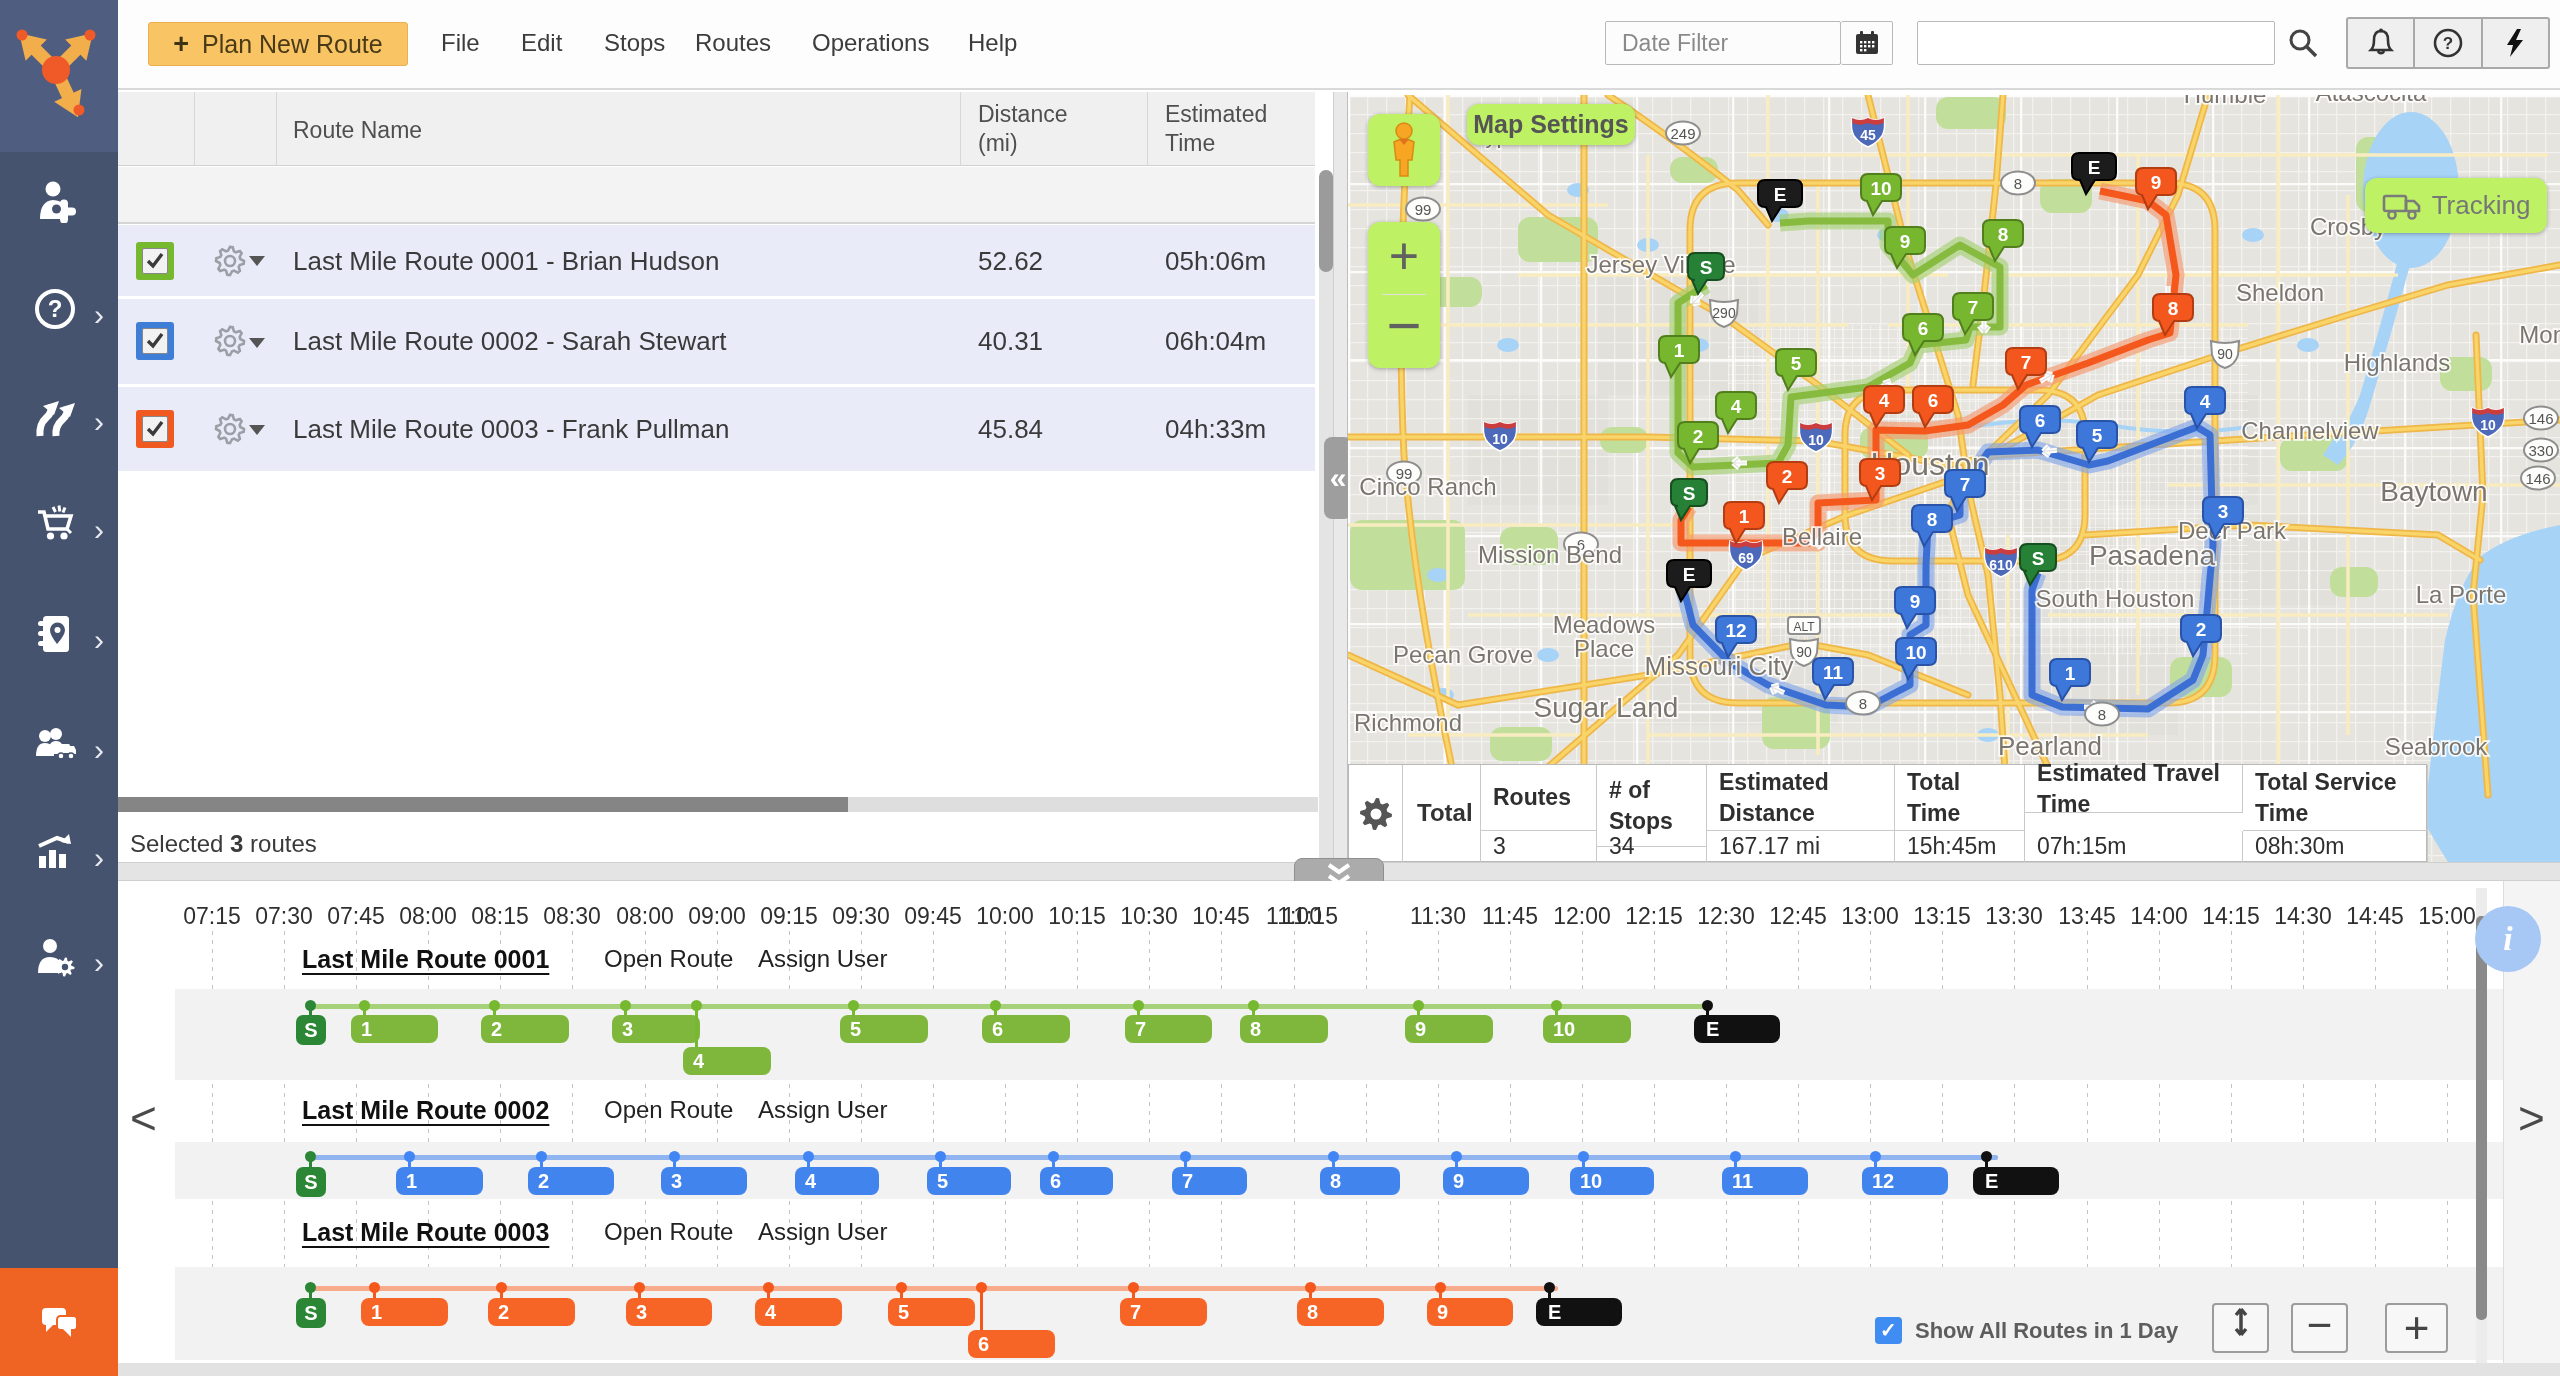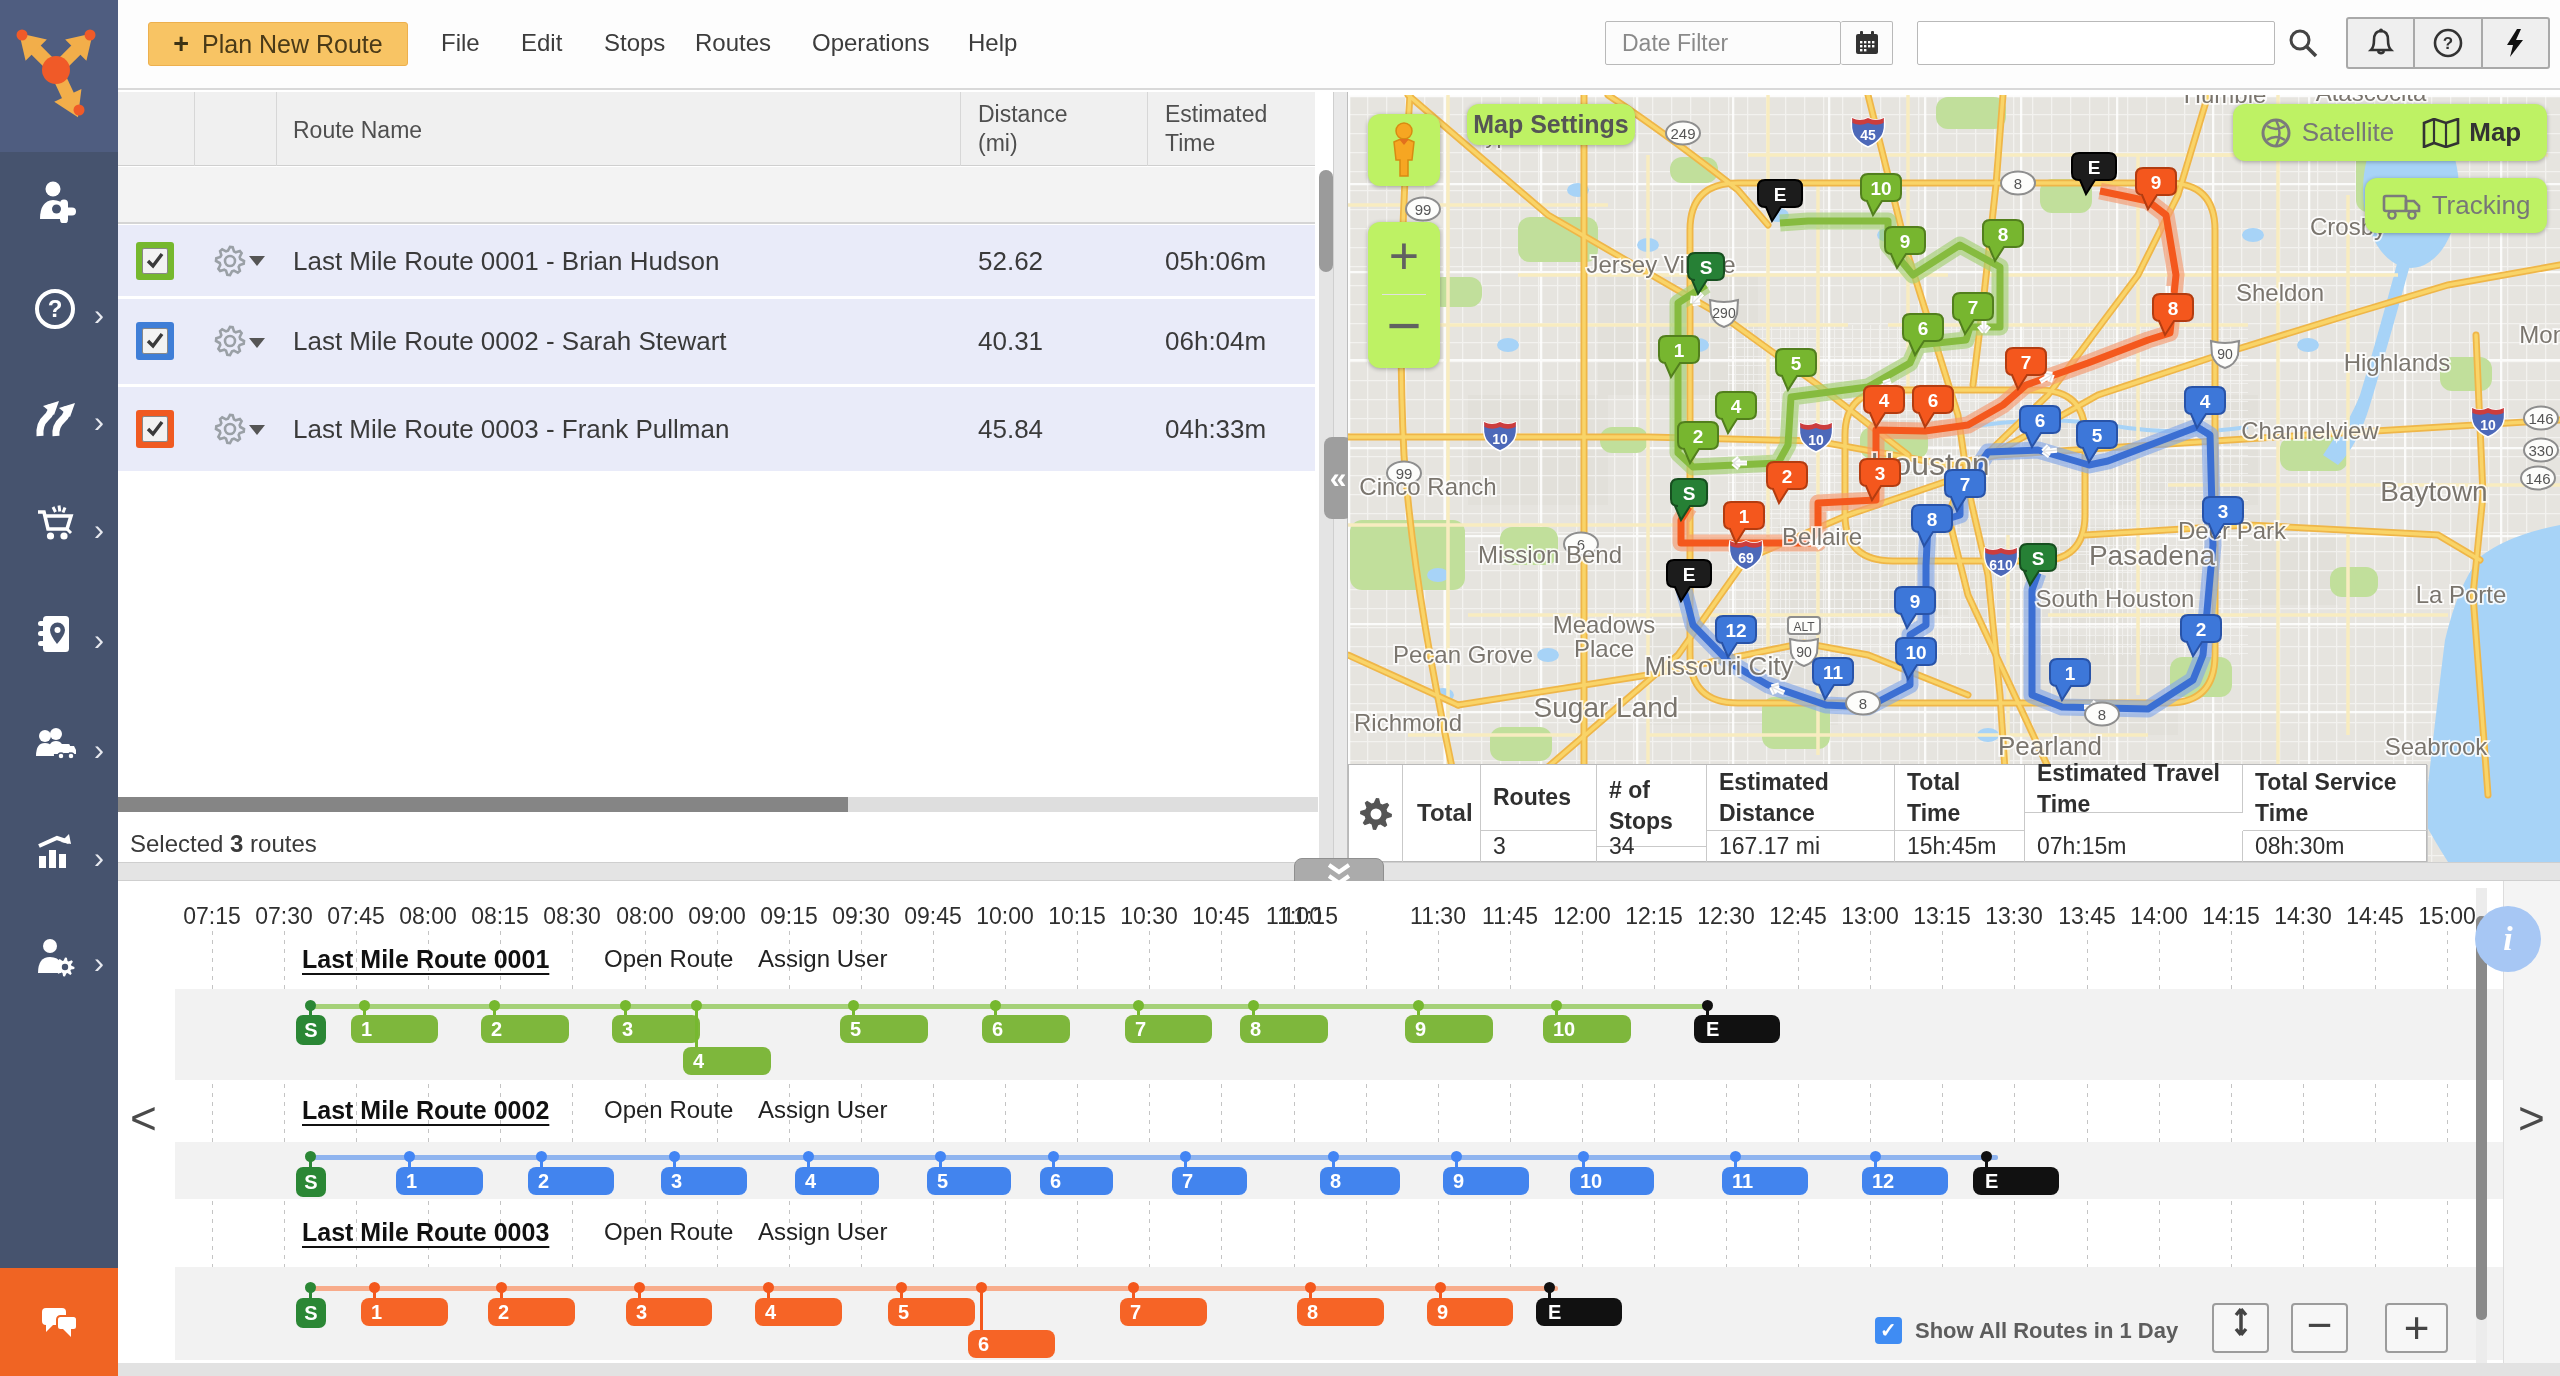--- a/index.html
+++ b/index.html
@@ -722,32 +722,20 @@
       </svg><div class="mapctl" style="left:20px;top:19px;width:72px;height:72px;display:flex;align-items:center;justify-content:center">
         <svg width="46" height="56" viewBox="0 0 46 56">
           <circle cx="23" cy="9" r="8" fill="#f6a622" stroke="#d88a12" stroke-width="1.5"></circle>
           <path d="M13 20 Q23 14 33 20 L31 38 L27 38 L27 54 L19 54 L19 38 L15 38 Z" fill="#f6a622" stroke="#d88a12" stroke-width="1.5"></path>
           <path d="M18 17 L23 23 L28 17" fill="#e2701d"></path>
         </svg>
       </div><div class="mapctl" style="left:119px;top:9px;width:168px;height:41px;font-size:25px;font-weight:bold;color:#555;text-align:center;line-height:41px">Map Settings</div><div class="mapctl" style="left:20px;top:127px;width:72px;height:146px">
         <div style="position:absolute;left:0;top:0;width:72px;height:73px;color:#616161;font-size:52px;text-align:center;line-height:68px">+</div>
         <div style="position:absolute;left:14px;top:72px;width:44px;height:1px;background:#e0e0e0"></div>
         <div style="position:absolute;left:0;top:73px;width:72px;height:73px;color:#616161;font-size:60px;text-align:center;line-height:62px">−</div>
-      </div><div class="mapctl" style="left:885px;top:9px;width:314px;height:57px;display:flex;align-items:center;justify-content:center;gap:9px">
-        <svg width="34" height="34" viewBox="0 0 34 34">
-          <circle cx="17" cy="17" r="13" fill="none" stroke="#7b7b7b" stroke-width="3"></circle>
-          <path d="M17 4 Q24 17 17 30 M8 10 Q17 16 26 10 M8 24 Q17 18 26 24" fill="none" stroke="#7b7b7b" stroke-width="2.5"></path>
-        </svg>
-        <span style="font-size:26px;color:#777">Satellite</span>
-        <span style="width:10px"></span>
-        <svg width="38" height="30" viewBox="0 0 38 30">
-          <path d="M2 5 L12 1 L24 5 L36 1 L36 25 L24 29 L12 25 L2 29 Z" fill="none" stroke="#333" stroke-width="2.6"></path>
-          <path d="M12 1 V25 M24 5 V29" stroke="#333" stroke-width="2.2"></path>
-        </svg>
-        <span style="font-size:26px;font-weight:bold;color:#333">Map</span>
       </div><div class="mapctl" style="left:1017px;top:83px;width:182px;height:55px;display:flex;align-items:center;justify-content:center;gap:10px">
         <svg width="40" height="32" viewBox="0 0 40 32">
           <rect x="2" y="6" width="22" height="15" rx="2" fill="none" stroke="#7b7b7b" stroke-width="2.6"></rect>
           <path d="M24 11 h8 l5 5 v5 h-13 Z" fill="none" stroke="#7b7b7b" stroke-width="2.6"></path>
           <circle cx="10" cy="25" r="3.6" fill="none" stroke="#7b7b7b" stroke-width="2.4"></circle>
           <circle cx="30" cy="25" r="3.6" fill="none" stroke="#7b7b7b" stroke-width="2.4"></circle>
         </svg>
         <span style="font-size:26px;color:#777">Tracking</span>
       </div><div id="stats">
         <div class="stc" style="left:0px;top:0;width:54px;height:98px"></div>

